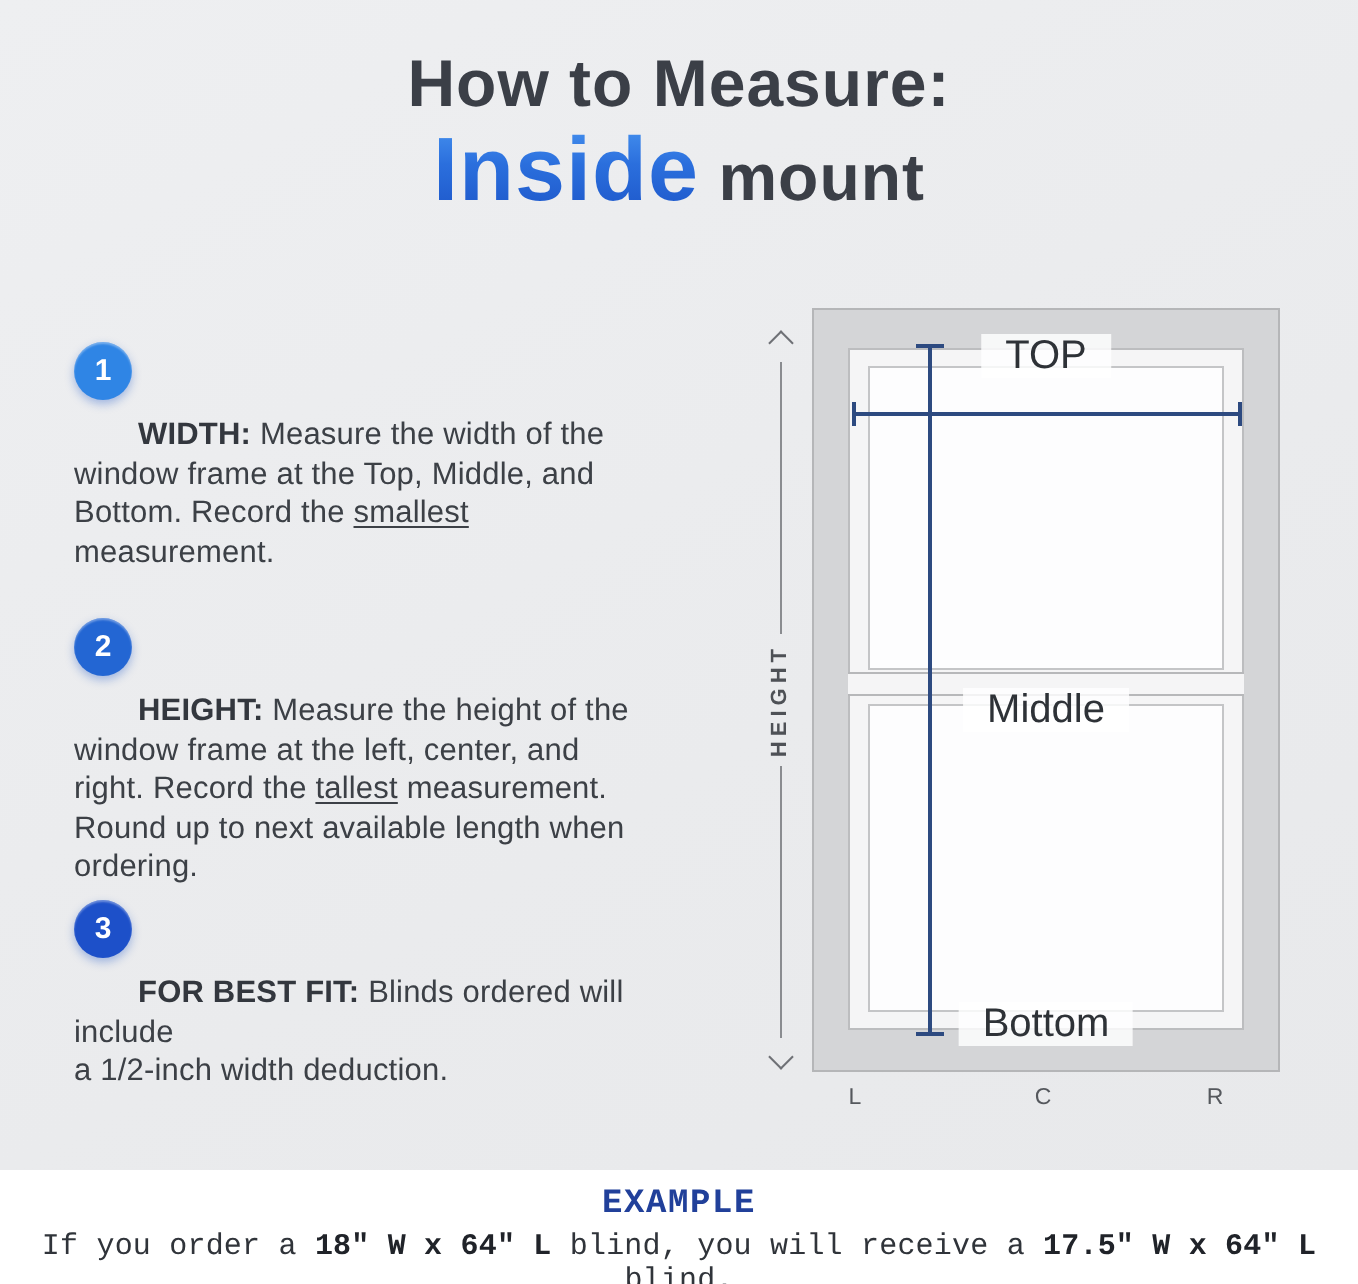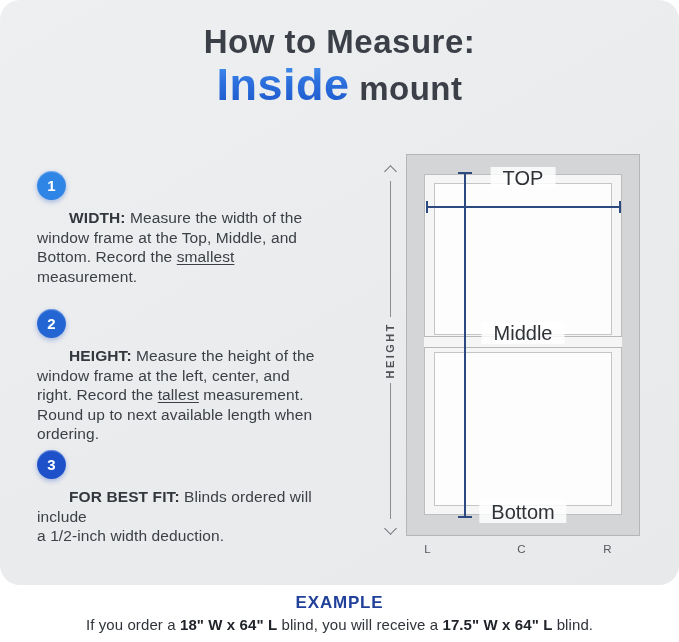--- a/index.html
+++ b/index.html
@@ -2,21 +2,21 @@
 <html style="--accent-blue: #2468dd; --measure-navy: #2d4a80; --step1-blue: #2f85e5; --step2-blue: #2366d3; --step3-blue: #1d50c9; --example-navy: #21409a;"><head>
 <meta charset="utf-8">
 <style>
   * { margin:0; padding:0; box-sizing:border-box; }
   html,body { width:679px; height:642px; }
   body { font-family:"Liberation Sans", sans-serif; background:#fff; }
   .canvas { position:relative; width:679px; height:642px; overflow:hidden; background:#fff; }
 
   
   .main { position:absolute; left:0; top:0; right:0; height:585px;
-          background:linear-gradient(150deg,#eeeff1 0%,#eaebed 60%,#e8e9eb 100%);border-radius:20px; }
+          background:linear-gradient(150deg,#eeeff1 0%,#eaebed 60%,#e8e9eb 100%); }
 
   
   .title-block { position:absolute; left:0; top:22px; width:100%; text-align:center; color:#3b3f47; }
   .title-line1 { font-size:33px; font-weight:700; letter-spacing:0.5px; line-height:40px; }
   .title-line2 { font-size:33px; font-weight:700; letter-spacing:0.5px; line-height:46px; }
   .title-accent { font-size:45px; font-weight:700; color:var(--accent-blue,#2468dd); letter-spacing:0.5px; }
   @supports ((-webkit-background-clip:text) or (background-clip:text)) {
     .title-accent {
       background:linear-gradient(180deg,#4a97f2 0%,#2b6fdd 45%,#1c55c8 100%);
       -webkit-background-clip:text; background-clip:text;
@@ -72,31 +72,31 @@
   .v-measure .cap-top { top:0; } .v-measure .cap-bottom { bottom:0; }
   .h-measure { position:absolute; left:426px; top:206px; width:195px; height:2px;
                background:var(--measure-navy,#2d4a80); z-index:3; }
   .h-measure .cap { position:absolute; top:-5px; width:2px; height:12px; background:var(--measure-navy,#2d4a80); }
   .h-measure .cap-left { left:0; } .h-measure .cap-right { right:0; }
 
   
   .tag { position:absolute; transform:translateX(-50%); background:rgba(255,255,255,0.82);
          padding:0 12px; font-size:20px; line-height:22px; color:#2e3237; z-index:4; white-space:nowrap; }
   .tag-top    { left:523px; top:167px; }
-  .tag-middle { left:523px; top:322px; }
+  .tag-middle { left:523px; top:344px; }
   .tag-bottom { left:523px; top:501px; }
 
   
   .lcr-label { position:absolute; top:543px; transform:translateX(-50%); font-size:11.5px;
                letter-spacing:1px; color:#55585d; }
   .lcr-l { left:428px; } .lcr-c { left:522px; } .lcr-r { left:608px; }
 
   
   .footer { position:absolute; left:0; right:0; bottom:0; height:57px; background:#ffffff;
-            text-align:center; padding-top:8px; }
+            text-align:center; padding-top:8px;font-family:Liberation Mono, monospace; }
   .example-heading { font-size:17px; font-weight:700; letter-spacing:0.8px;
                      color:var(--example-navy,#21409a); }
   .example-text { margin-top:3px; font-size:15px; color:#30343a; letter-spacing:0.1px; }
   .example-text b { font-weight:700; color:#202329; }
 </style>
 </head>
 <body>
 
 <div class="canvas">
   <div class="main">

